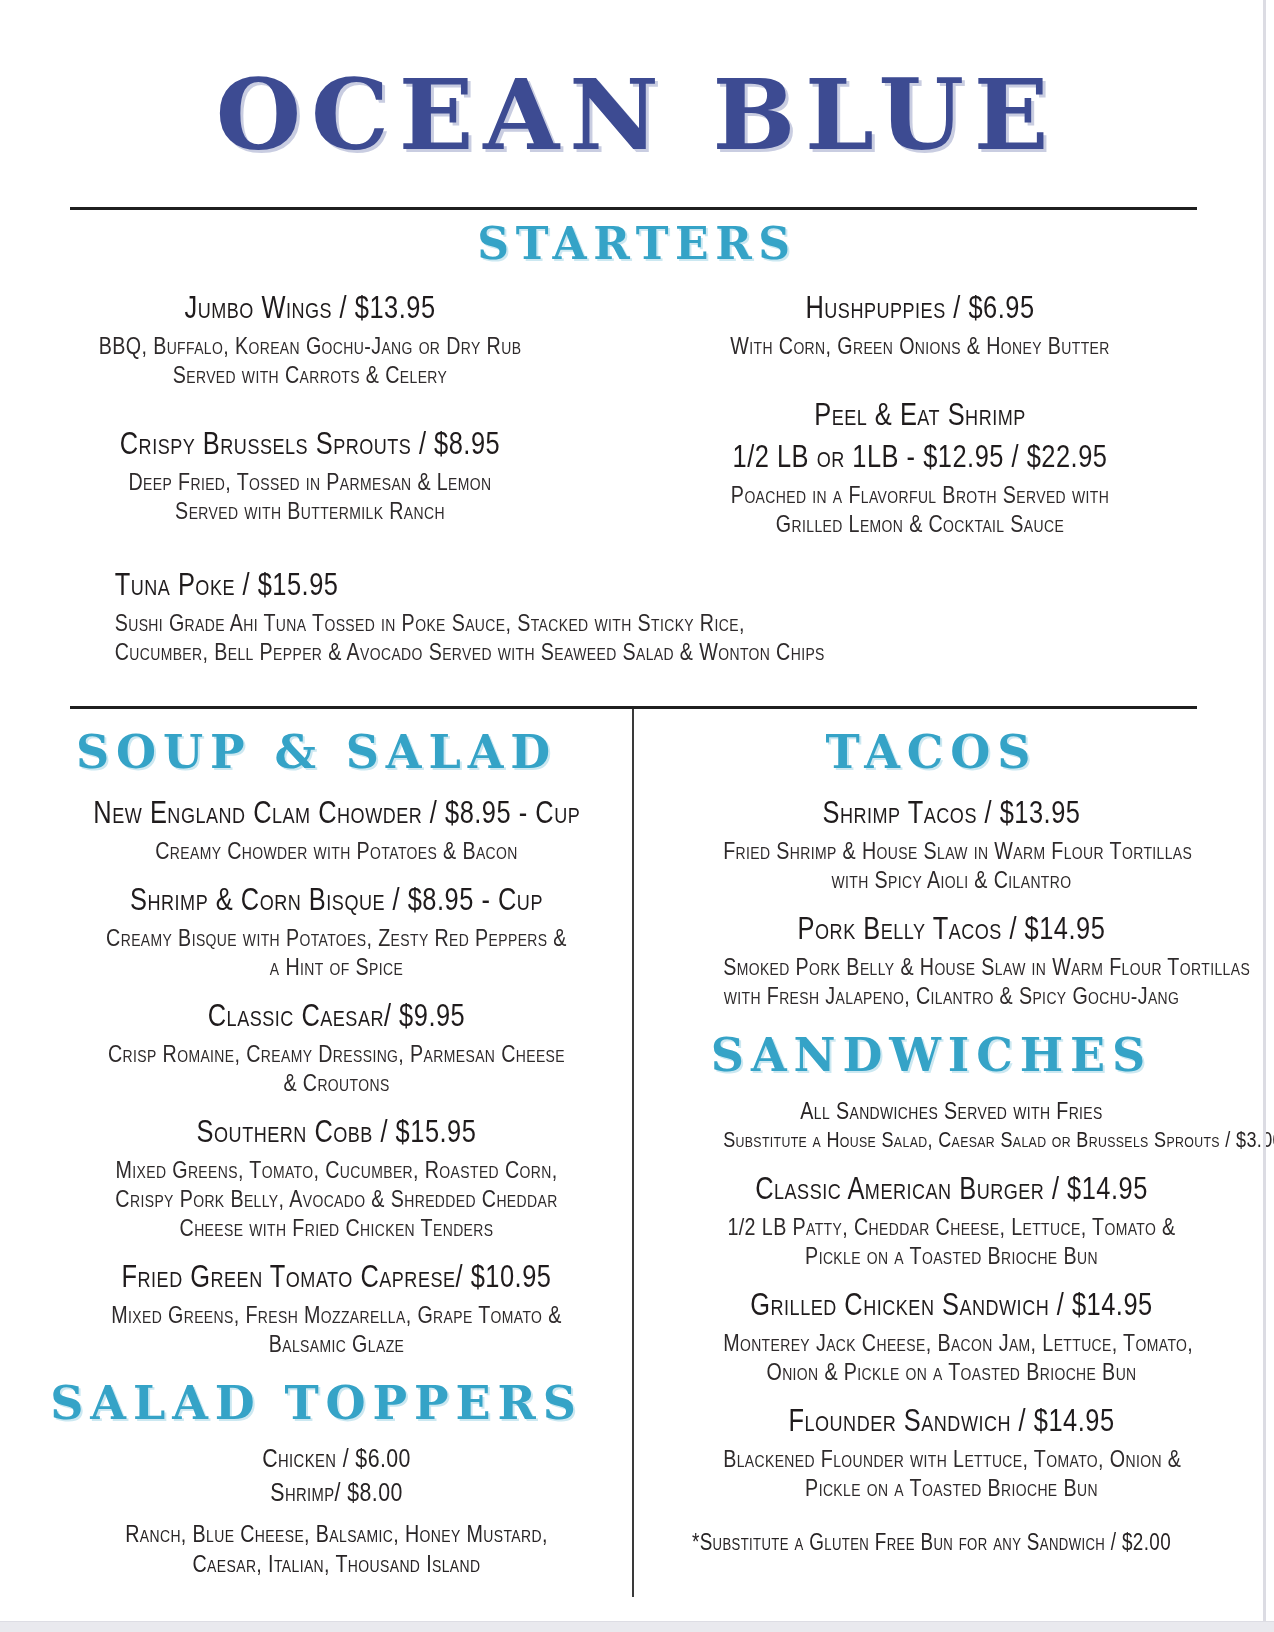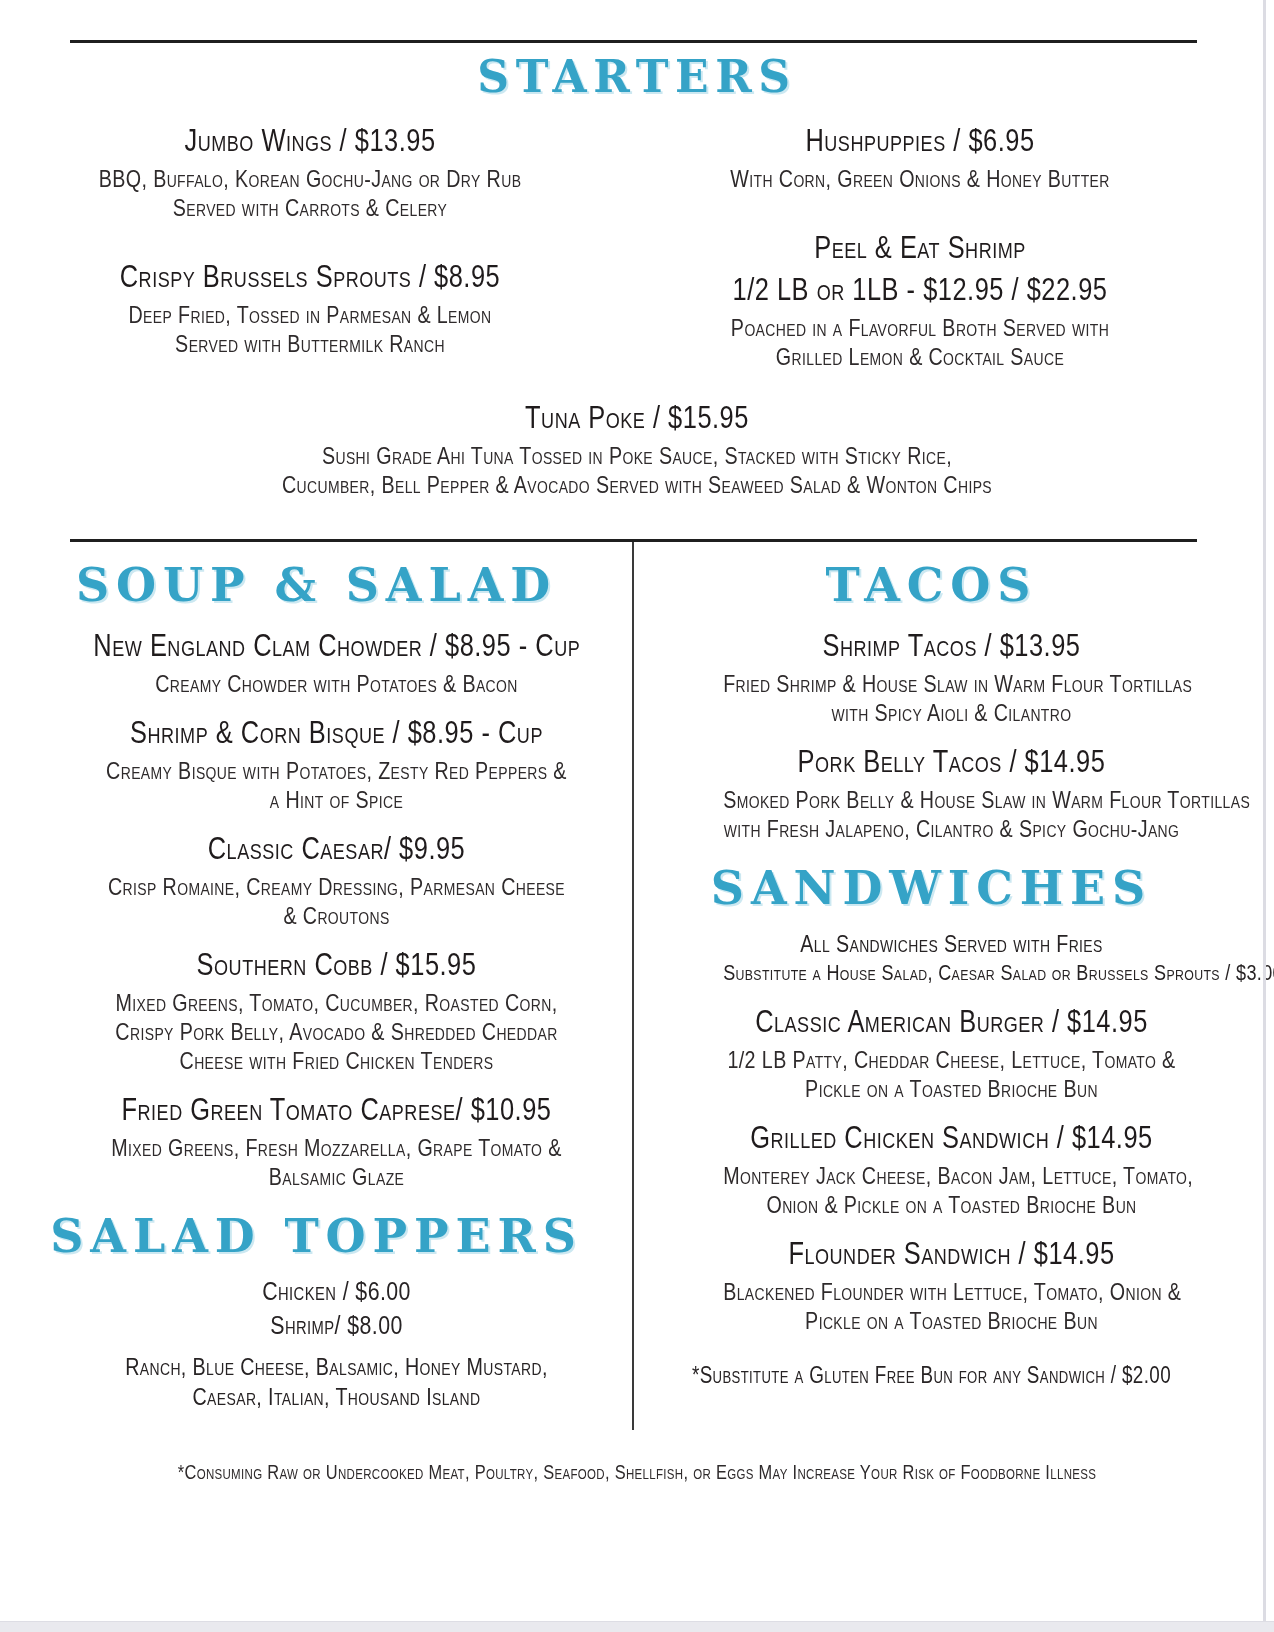--- a/index.html
+++ b/index.html
@@ -53,21 +53,21 @@
   }
   .rule-1 { margin-top:40px; }
   .rule-2 { margin-top:40px; }
 
   .starters-grid {
     display:grid; grid-template-columns:620px 600px;
     margin-top:20px;
   }
   .starters-grid .item { margin-bottom:26px; }
 
-  .feature { text-align:center; margin-top:4px; }
+  .feature { text-align:left; margin-top:4px; }
 
   .cols { display:grid; grid-template-columns:633px 597px; position:relative; }
   .divider {
     position:absolute; left:632px; top:0; width:2px; height:100%;
     background:#3a3a3a;
   }
   .col { padding-top:8px; }
   .col .item { margin-bottom:18px;padding-left:40px; }
 
   .note-1 { font-size:24px; line-height:30px; }
@@ -88,20 +88,21 @@
   .right-edge {
     position:absolute; top:0; bottom:0; right:8px; width:3px;
     background:#dcdce3;
   }
 </style>
 </head>
 <body>
 
 <div>
 
+  <div class="serif-h page-title">OCEAN BLUE</div>
 
   <div class="rule rule-1"></div>
 
   <div class="serif-h teal-h starters-h">STARTERS</div>
 
   <div class="starters-grid">
     <div class="col-left">
       <div class="item">
         <div class="line item-title">Jumbo Wings / $13.95</div>
         <div class="line item-desc">BBQ, Buffalo, Korean Gochu-Jang or Dry Rub</div>

